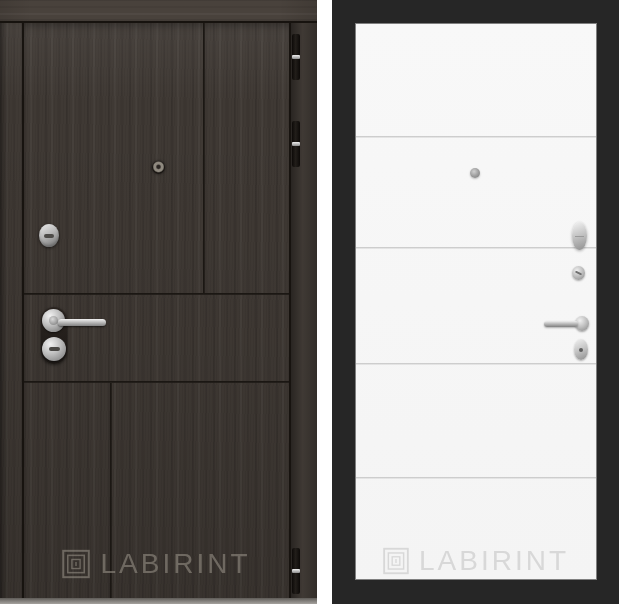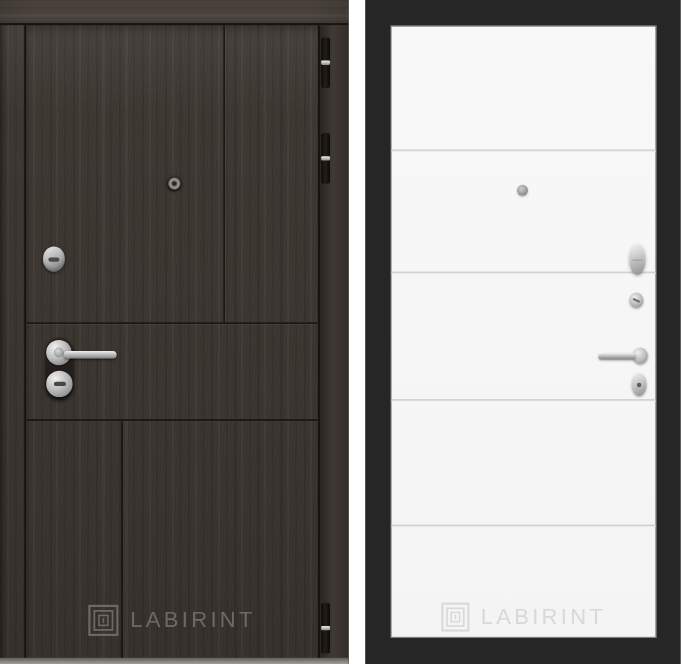--- a/index.html
+++ b/index.html
@@ -69,21 +69,21 @@
     box-shadow:0 1px 2px rgba(0,0,0,.5);}
   .cyl-lower::after{content:"";position:absolute;left:50%;top:50%;width:11px;height:4px;margin:-2px 0 0 -5.5px;
     background:#494744;border-radius:2px;}
   .ld-floor{left:0;top:598px;width:317px;height:6px;
     background:linear-gradient(180deg,#5f5c58,#a5a29e);}
 
   
   .watermark{display:flex;align-items:center;justify-content:center;gap:10px;}
   .wm-left{left:24px;top:545px;width:265px;height:38px;color:#948e84;opacity:.6;}
   .wm-right{left:24px;top:542px;width:240px;height:38px;color:#d8d8d8;}
-  .wm-text{font-size:20px;letter-spacing:3px;line-height:1;white-space:nowrap;}
+  .wm-text{font-size:28px;letter-spacing:3px;line-height:1;white-space:nowrap;}
   .wm-icon{flex:0 0 auto;}
 
   
   .right-door{left:332px;top:0;width:287px;height:604px;background:#262626;overflow:hidden;}
   .rd-leaf{left:24px;top:24px;width:240px;height:555px;
     background:linear-gradient(180deg,#f8f8f8,#f4f4f4);
     box-shadow:0 0 0 1px rgba(150,150,150,.8);}
   .rd-groove{left:0;width:240px;height:2px;
     background:linear-gradient(180deg,#c2c2c2,#efefef);}
   .peep-white{left:114px;top:144px;width:10px;height:10px;border-radius:50%;

